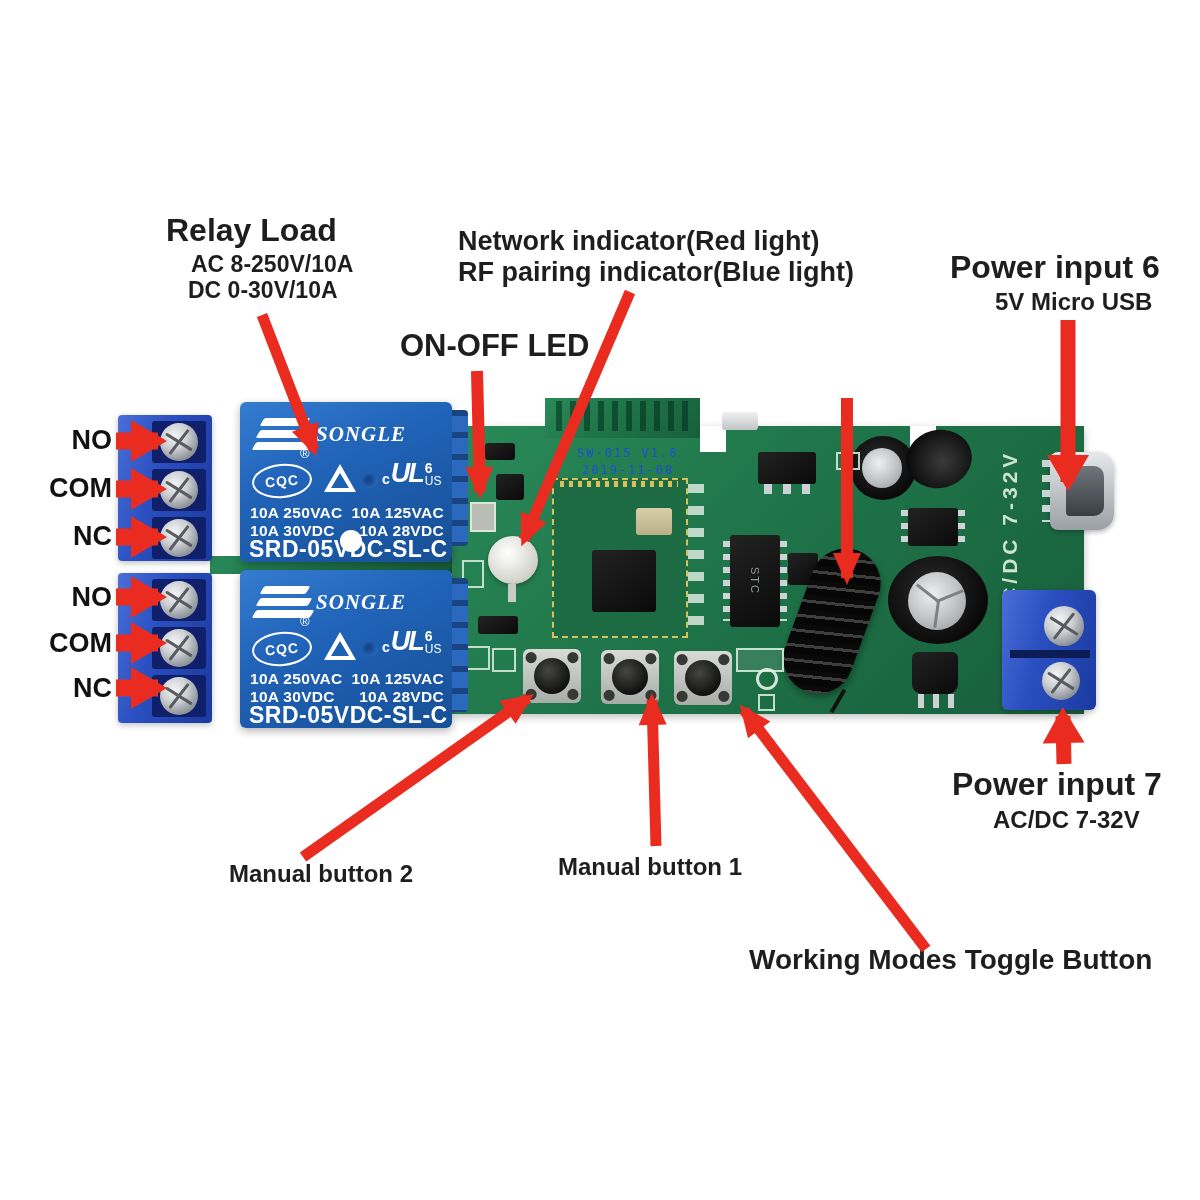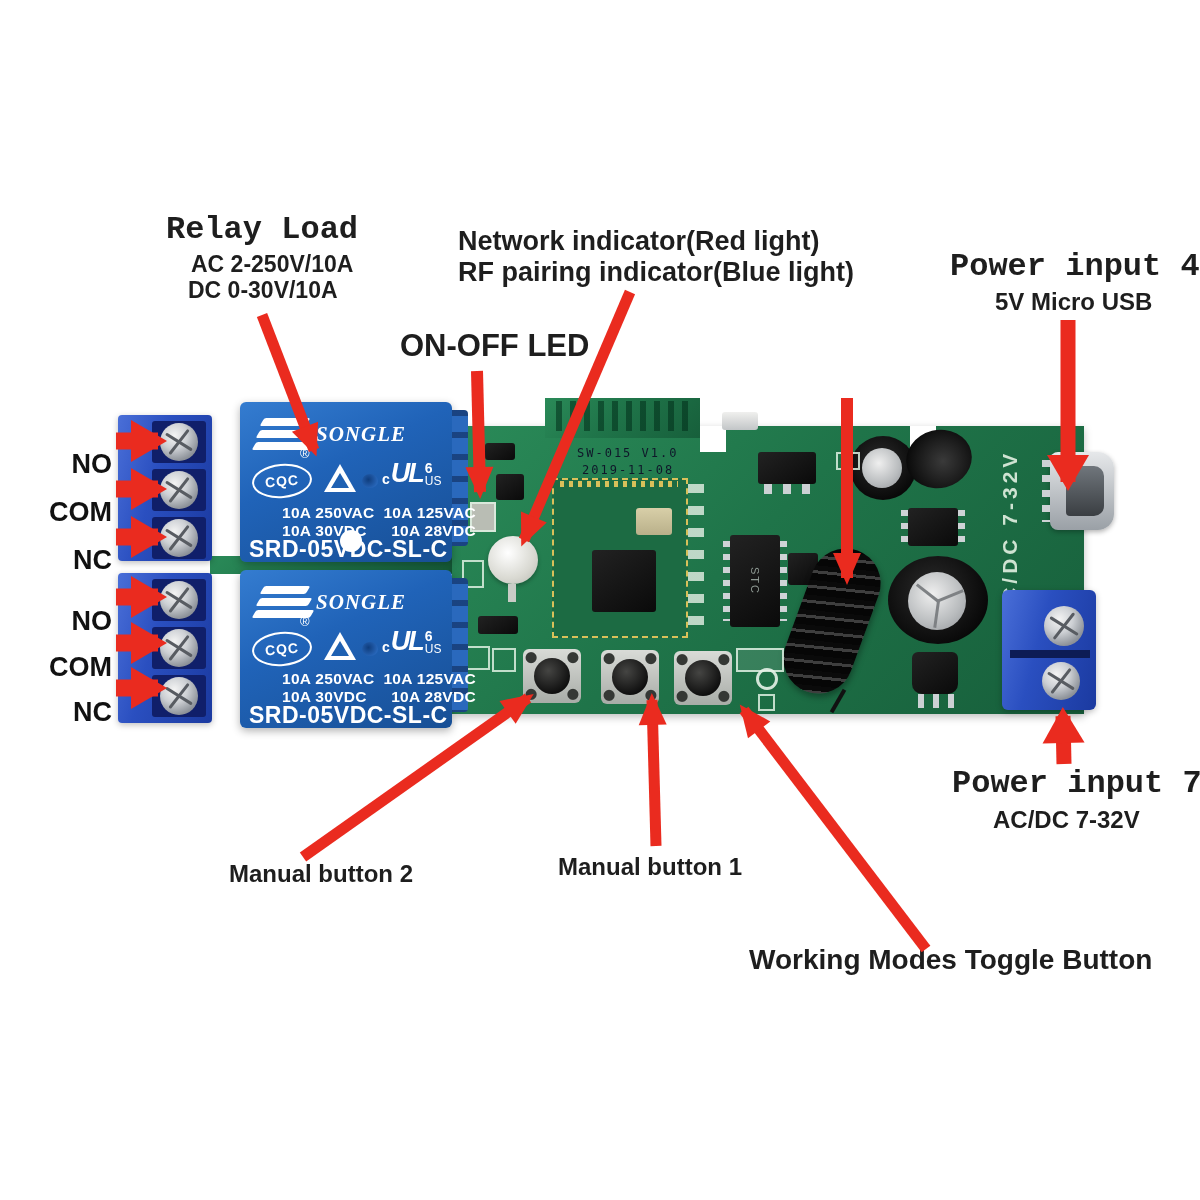--- a/index.html
+++ b/index.html
@@ -1,21 +1,21 @@
 <!DOCTYPE html>
 <html><head>
 <meta charset="utf-8">
 <style>
   html,body{margin:0;padding:0;background:#fff;}
   #canvas{position:relative;width:1200px;height:1200px;background:#fff;overflow:hidden;
           font-family:"Liberation Sans",sans-serif;}
   .lbl{position:absolute;color:#1e1e1e;font-weight:600;white-space:nowrap;line-height:1.15;}
-  .big{font-weight:700;font-size:32px;font-family:Liberation Mono, monospace;}
+  .big{font-weight:700;font-size:32px;}
   .sub{font-size:23px;}
-  .tlabel{position:absolute;width:72px;text-align:right;font-size:27px;font-weight:700;color:#111;margin-top:24px;}
+  .tlabel{position:absolute;width:72px;text-align:right;font-size:27px;font-weight:700;color:#111;}
   
   .tblock{position:absolute;width:94px;background:linear-gradient(105deg,#4a6fd8 0%,#2a4fc0 40%,#1b3aa0 100%);
           border-radius:4px;box-shadow:0 2px 6px rgba(0,0,0,.25);}
   .recess{position:absolute;left:34px;width:54px;height:42px;background:#101f6a;border-radius:3px;}
   .screw{position:absolute;border-radius:50%;
          background:radial-gradient(circle at 38% 33%,#f4f4f4 0%,#cdd0d4 38%,#8f949b 72%,#6d7278 100%);}
   .screw i{position:absolute;left:50%;top:50%;width:3px;height:82%;background:#585c62;
            transform-origin:center;border-radius:2px;}
   .screw i.s1{transform:translate(-50%,-50%) rotate(38deg);}
   .screw i.s2{transform:translate(-50%,-50%) rotate(-58deg);}
@@ -36,30 +36,30 @@
   .rtri::after{content:"";position:absolute;left:-9px;top:9px;border-left:9px solid transparent;
         border-right:9px solid transparent;border-bottom:15px solid #1e60b2;}
   .rdimple{position:absolute;left:122px;top:72px;width:16px;height:14px;border-radius:50%;
         background:radial-gradient(circle at 40% 40%,#0f3d7d,#2a6abf 80%);}
   .rul{position:absolute;left:142px;top:58px;display:flex;align-items:flex-end;}
   .rulc{font-size:14px;font-weight:700;margin-right:1px;}
   .rulm{font-size:27px;font-weight:800;font-style:italic;letter-spacing:-2px;line-height:1;}
   .rulstack{display:flex;flex-direction:column;align-items:flex-start;margin-left:2px;line-height:1;}
   .rulstack b{font-size:14px;} .rulstack s{text-decoration:none;font-size:12px;font-weight:400;}
   .rrow{position:absolute;left:10px;width:194px;display:flex;justify-content:space-between;
-        font-size:15.5px;font-weight:700;letter-spacing:.3px;margin-left:32px;}
+        font-size:15.5px;font-weight:700;letter-spacing:.3px;}
   .rmodel{position:absolute;left:9px;font-size:23px;font-weight:700;letter-spacing:.5px;}
   
   .pcb{position:absolute;background:linear-gradient(135deg,#2a8a58 0%,#1f7449 45%,#175f3b 100%);}
   .sbox{position:absolute;border:2px solid rgba(222,240,226,.85);}
   .chip{position:absolute;background:linear-gradient(145deg,#222,#0a0a0a);border-radius:3px;}
   .pins-v::before,.pins-v::after{content:"";position:absolute;top:6%;width:7px;height:88%;
         background:repeating-linear-gradient(to bottom,#ced3d6 0 6px,transparent 6px 13px);}
   .pins-v::before{left:-7px;} .pins-v::after{right:-7px;}
-  .silk{position:absolute;color:#0f172a;font-family:"DejaVu Sans Mono",monospace;font-size:12px;
+  .silk{position:absolute;color:#1d4ed8;font-family:"DejaVu Sans Mono",monospace;font-size:12px;
         letter-spacing:2px;white-space:nowrap;}
   .tact{position:absolute;width:58px;height:54px;border-radius:6px;
         background-image:radial-gradient(circle at 14% 16%,#353835 0 5px,transparent 6px),
                          radial-gradient(circle at 86% 16%,#353835 0 5px,transparent 6px),
                          radial-gradient(circle at 14% 84%,#353835 0 5px,transparent 6px),
                          radial-gradient(circle at 86% 84%,#353835 0 5px,transparent 6px),
                          linear-gradient(#d9dbd7,#a8aca7);}
   .tcap{position:absolute;left:50%;top:50%;width:36px;height:36px;transform:translate(-50%,-50%);
         border-radius:50%;background:radial-gradient(circle at 40% 35%,#454543,#0d0d0d 75%);}
   .cap-big-ring{position:absolute;border-radius:50%;background:radial-gradient(circle at 45% 40%,#2c2c2c,#050505 80%);}
@@ -268,29 +268,29 @@
       <span>10A 125VAC</span>
     </div>
     <div class="rrow" style="top:118px;">
       <span>10A 30VDC</span>
       <span>10A 28VDC</span>
     </div>
     <div class="rmodel" style="top:132px;">SRD-05VDC-SL-C</div>
   </div>
 
   <div class="lbl big" style="left:166px;top:212px;">Relay Load</div>
-  <div class="lbl sub" style="left:191px;top:251px;">AC 2-250V/10A</div>
+  <div class="lbl sub" style="left:191px;top:251px;">AC 8-250V/10A</div>
   <div class="lbl sub" style="left:188px;top:277px;">DC 0-30V/10A</div>
 
   <div class="lbl" style="left:458px;top:226px;font-size:27px;">Network indicator(Red light)</div>
   <div class="lbl" style="left:400px;top:328px;font-size:31px;">ON-OFF LED</div>
 
   <div class="lbl" style="left:458px;top:257px;font-size:27px;">RF pairing indicator(Blue light)</div>
 
-  <div class="lbl big" style="left:950px;top:249px;">Power input 4</div>
+  <div class="lbl big" style="left:950px;top:249px;">Power input 6</div>
   <div class="lbl" style="left:995px;top:288px;font-size:24px;">5V Micro USB</div>
 
   <div class="lbl big" style="left:952px;top:766px;">Power input 7</div>
   <div class="lbl" style="left:993px;top:806px;font-size:24px;">AC/DC 7-32V</div>
 
   <div class="lbl" style="left:229px;top:860px;font-size:24px;">Manual button 2</div>
 
   <div class="lbl" style="left:558px;top:853px;font-size:24px;">Manual button 1</div>
 
   <div class="lbl" style="left:733px;top:944px;font-size:28px;margin-left:16px;">Working Modes Toggle Button</div>

